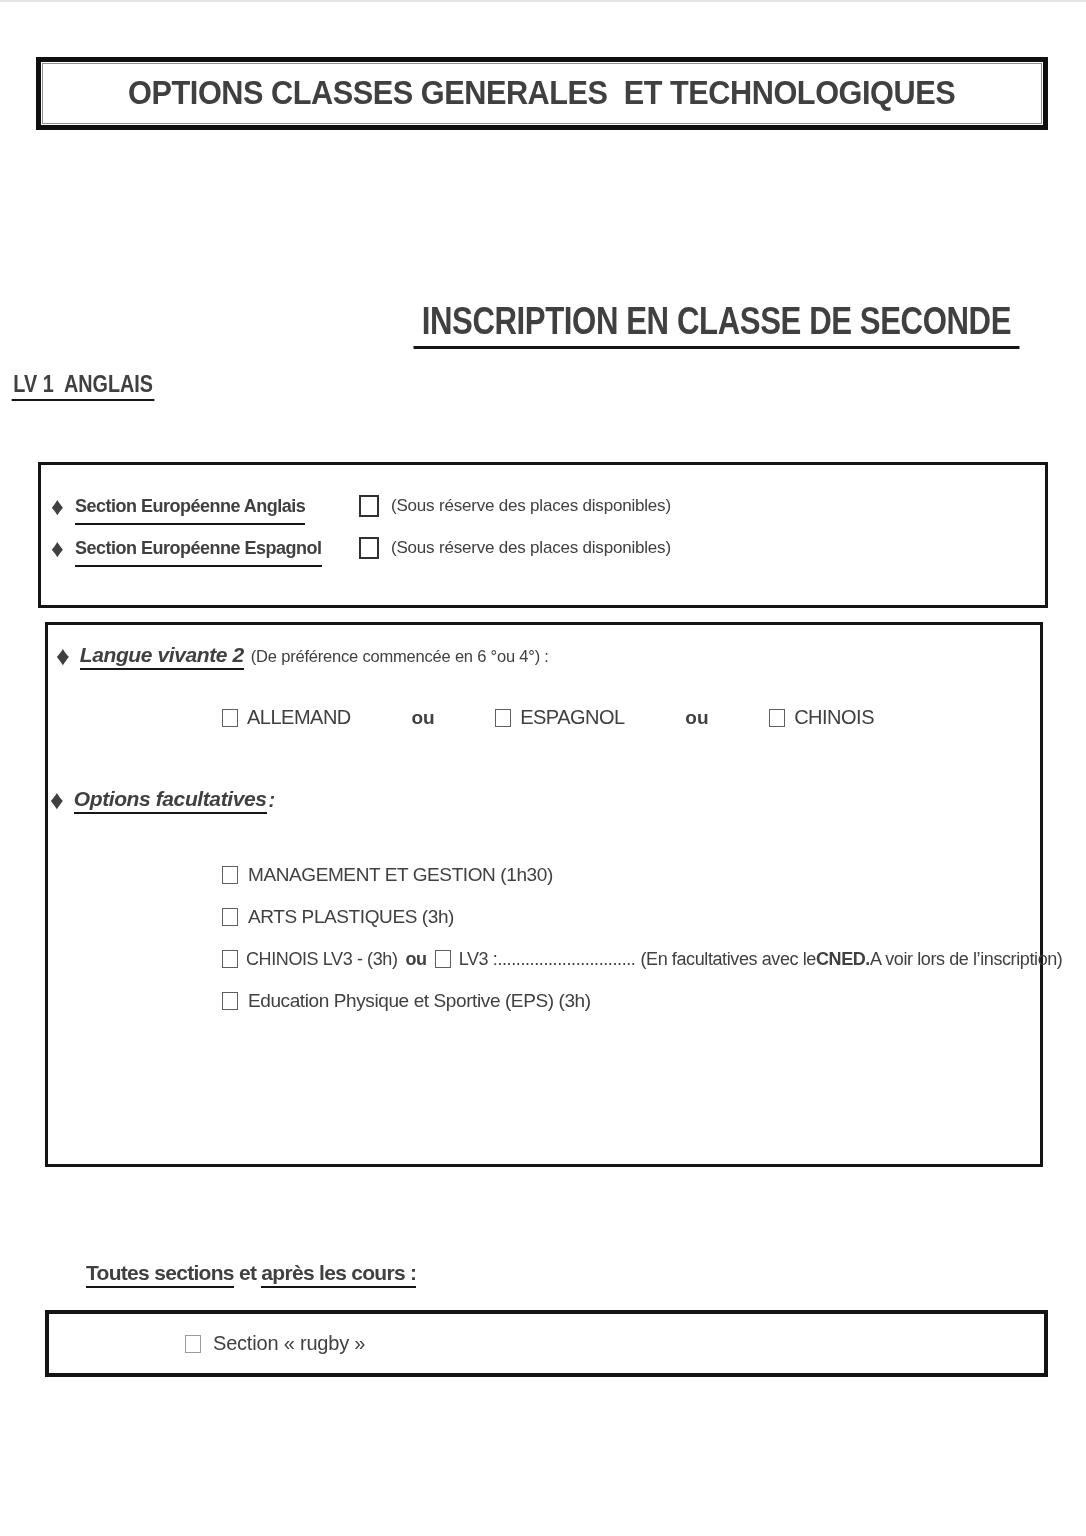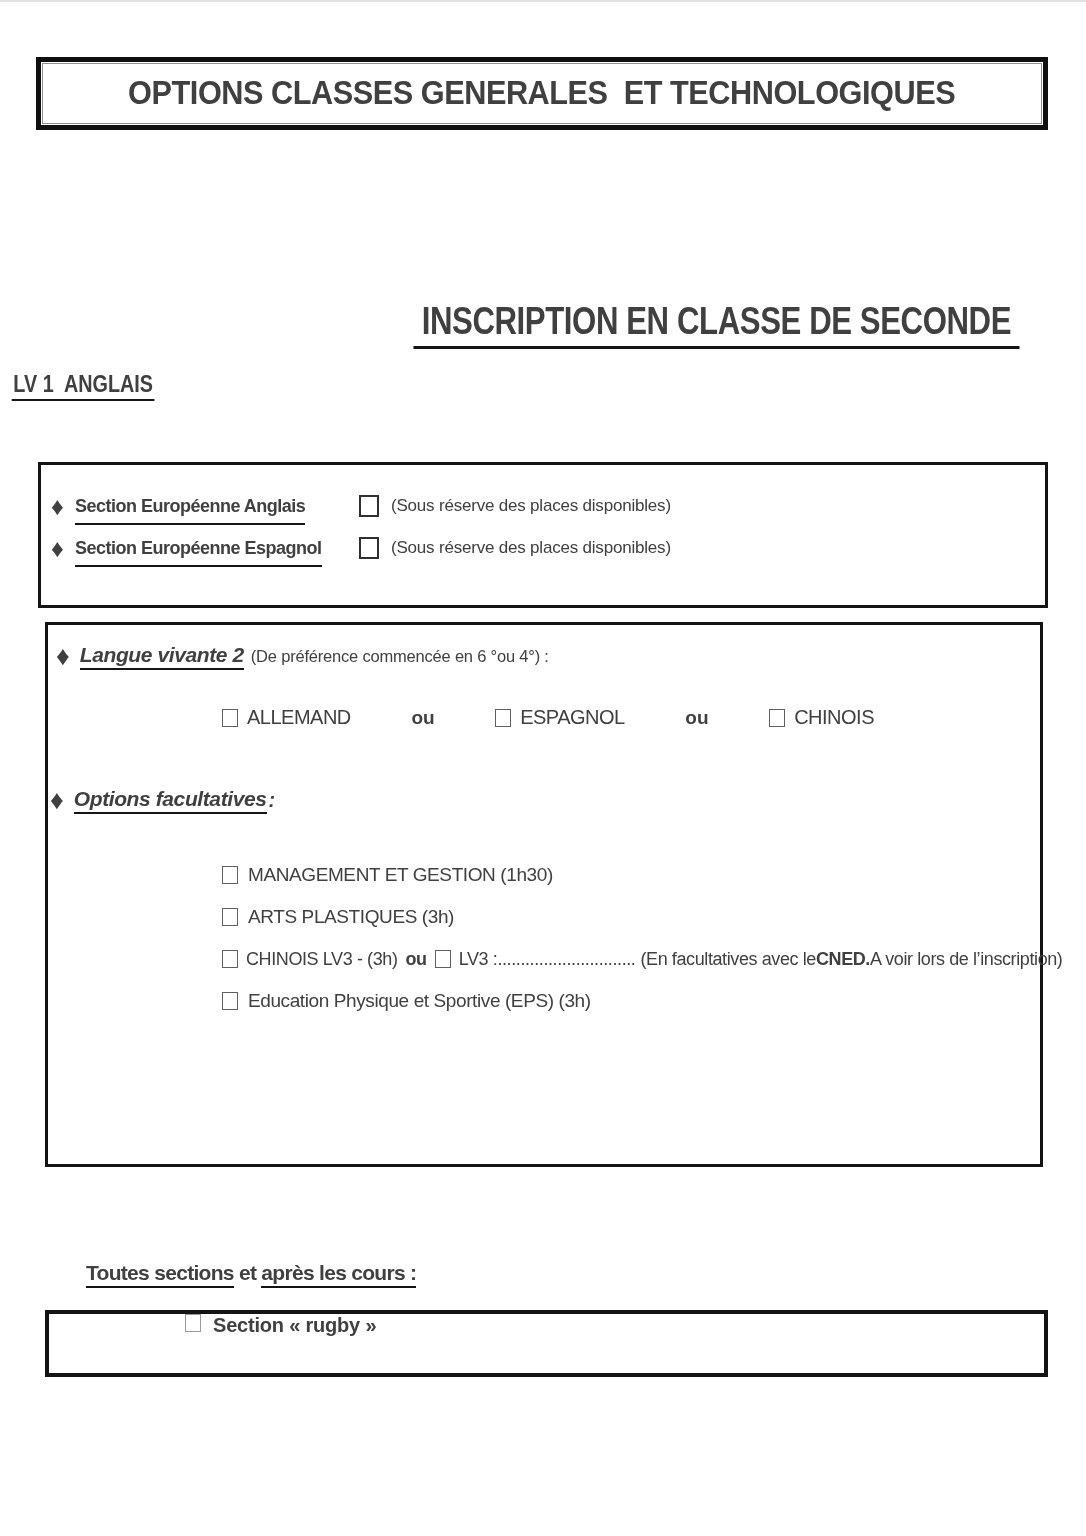--- a/index.html
+++ b/index.html
@@ -22,21 +22,21 @@
     border-bottom:3px solid #151515;padding:0 10px 3px;}
   .subtitle{position:absolute;top:371px;left:0;width:100%;text-align:left;}
   .subtitle .txt{display:inline-block;transform:scaleX(0.86);transform-origin:center;
     font-size:23px;font-weight:bold;white-space:pre;border-bottom:2px solid #151515;padding:0 2px 1px;}
 
   
   .box{position:absolute;background:#fff;border:3px solid #141414;box-sizing:border-box;}
   .box1{top:462px;left:38px;width:1010px;height:146px;padding:26px 0 0 10px;}
   .box2{top:622px;left:45px;width:998px;height:545px;padding:18px 0 0 8px;}
   .box3{top:1310px;left:45px;width:1003px;height:67px;border-width:4px;
-        display:flex;align-items:flex-start;padding-left:136px;font-weight:bold;}
+        display:flex;align-items:center;padding-left:136px;}
 
   .diamond{font-size:25px;line-height:1;flex:none;}
 
   
   .euro-row{display:flex;align-items:center;height:30px;margin-bottom:12px;}
   .euro-row .diamond{width:24px;}
   .euro-label-wrap{width:284px;flex:none;}
   .euro-label{font-size:18px;font-weight:bold;letter-spacing:-0.5px;
     border-bottom:2px solid #161616;padding-bottom:7px;white-space:nowrap;}
   .note{font-size:17px;letter-spacing:-0.2px;}

